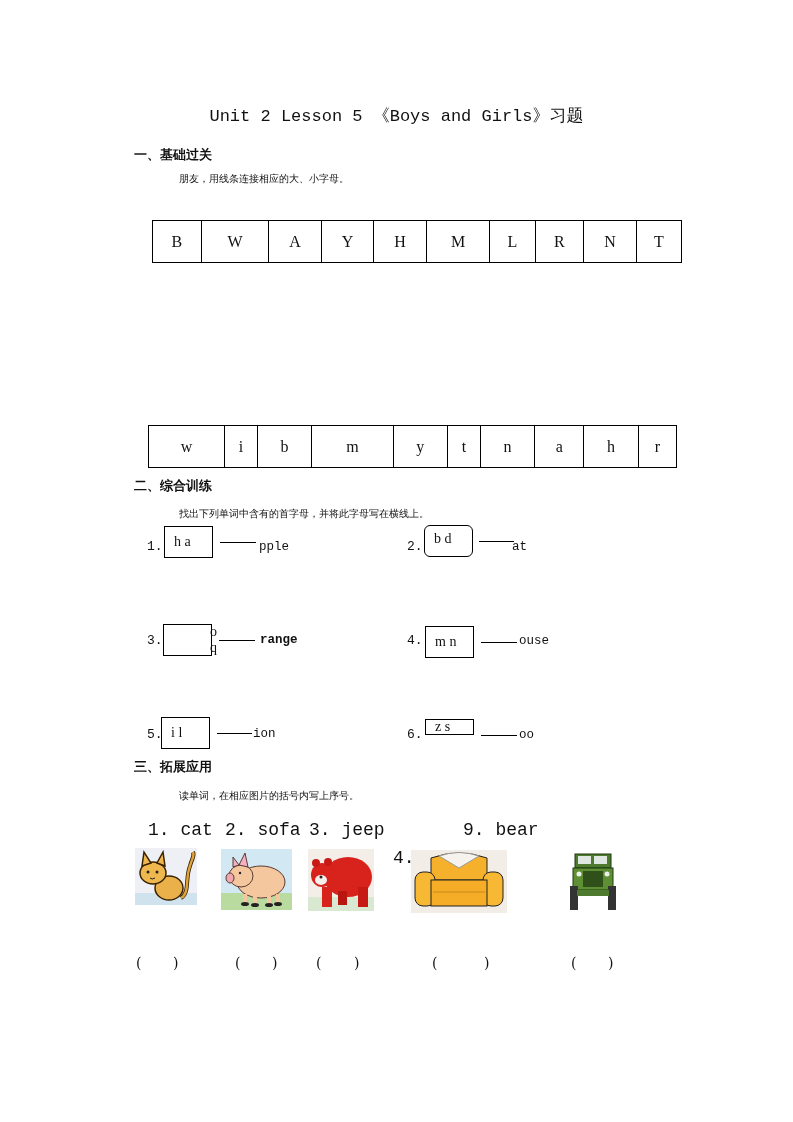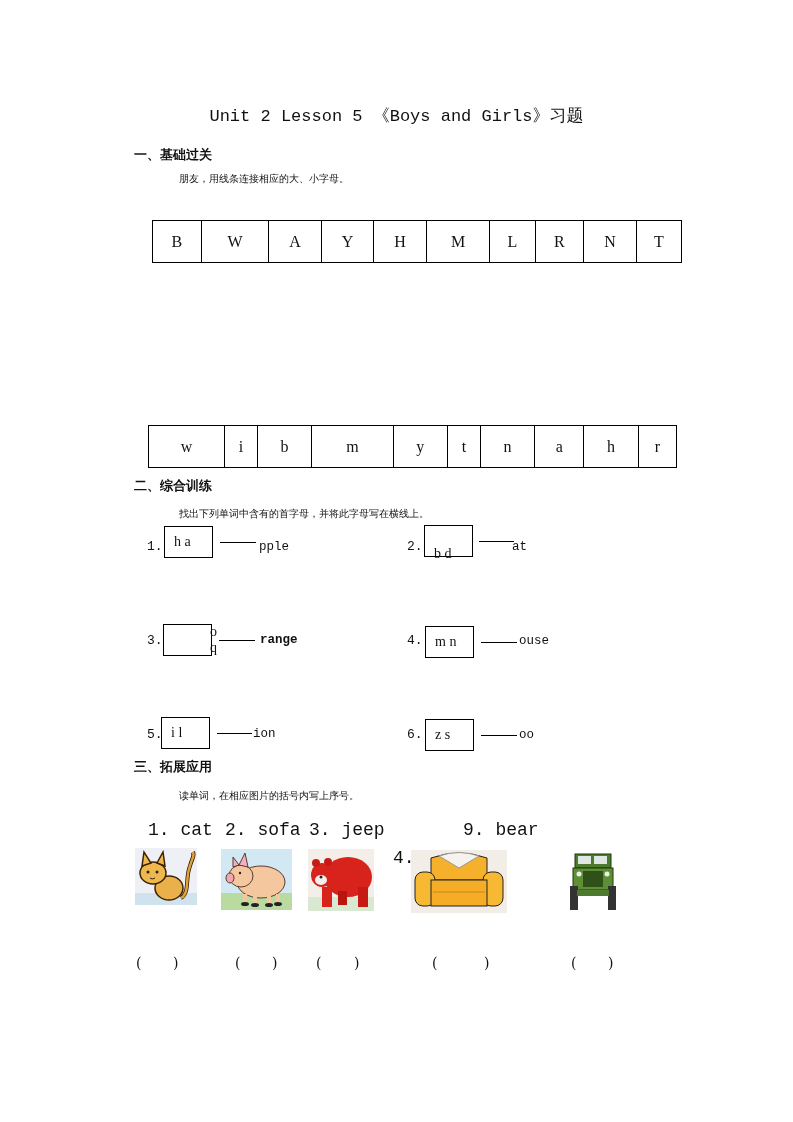--- a/index.html
+++ b/index.html
@@ -62,41 +62,41 @@
 
 <div class="abs sec" style="left:120px;top:477px;">二、综合训练</div>
 <div class="abs inst" style="left:148px;top:507px;">找出下列单词中含有的首字母，并将此字母写在横线上。</div>
 
 <div class="abs num" style="left:147px;top:539px;">1.</div>
 <div class="abs box" style="left:164px;top:526px;width:49px;height:32px;">h  a</div>
 <div class="abs line" style="left:220px;top:542px;width:36px;"></div>
 <div class="abs suffix" style="left:259px;top:540px;">pple</div>
 
 <div class="abs num" style="left:407px;top:539px;">2.</div>
-<div class="abs box" style="left:424px;top:525px;width:49px;height:32px;align-items:flex-start;padding-top:20px;">b d</div>
+<div class="abs box" style="left:424px;top:525px;width:49px;height:32px;align-items:flex-start;padding-top:5px;border-radius:6px;">b d</div>
 <div class="abs line" style="left:479px;top:541px;width:35px;"></div>
 <div class="abs suffix" style="left:512px;top:540px;">at</div>
 
 <div class="abs num" style="left:147px;top:633px;">3.</div>
 <div class="abs box" style="left:163px;top:624px;width:49px;height:32px;padding-left:46px;">o q</div>
 <div class="abs line" style="left:219px;top:640px;width:36px;"></div>
 <div class="abs suffix" style="left:260px;top:633px;font-weight:bold;">range</div>
 
 <div class="abs num" style="left:407px;top:633px;">4.</div>
 <div class="abs box" style="left:425px;top:626px;width:49px;height:32px;">m n</div>
 <div class="abs line" style="left:481px;top:642px;width:36px;"></div>
 <div class="abs suffix" style="left:519px;top:634px;">ouse</div>
 
 <div class="abs num" style="left:147px;top:727px;">5.</div>
 <div class="abs box" style="left:161px;top:717px;width:49px;height:32px;">i  l</div>
 <div class="abs line" style="left:217px;top:733px;width:35px;"></div>
 <div class="abs suffix" style="left:253px;top:727px;">ion</div>
 
 <div class="abs num" style="left:407px;top:727px;">6.</div>
-<div class="abs box" style="left:425px;top:719px;width:49px;height:32px;">z  s</div>
+<div class="abs box" style="left:425px;top:719px;width:49px;height:16px;">z  s</div>
 <div class="abs line" style="left:481px;top:735px;width:36px;"></div>
 <div class="abs suffix" style="left:519px;top:728px;">oo</div>
 
 <div class="abs sec" style="left:120px;top:758px;">三、拓展应用</div>
 <div class="abs inst" style="left:148px;top:789px;">读单词，在相应图片的括号内写上序号。</div>
 
 <div class="abs words" style="left:148px;top:820px;">1. cat</div>
 <div class="abs words" style="left:225px;top:820px;">2. sofa</div>
 <div class="abs words" style="left:309px;top:820px;">3. jeep</div>
 <div class="abs words" style="left:393px;top:848px;">4. pig</div>

